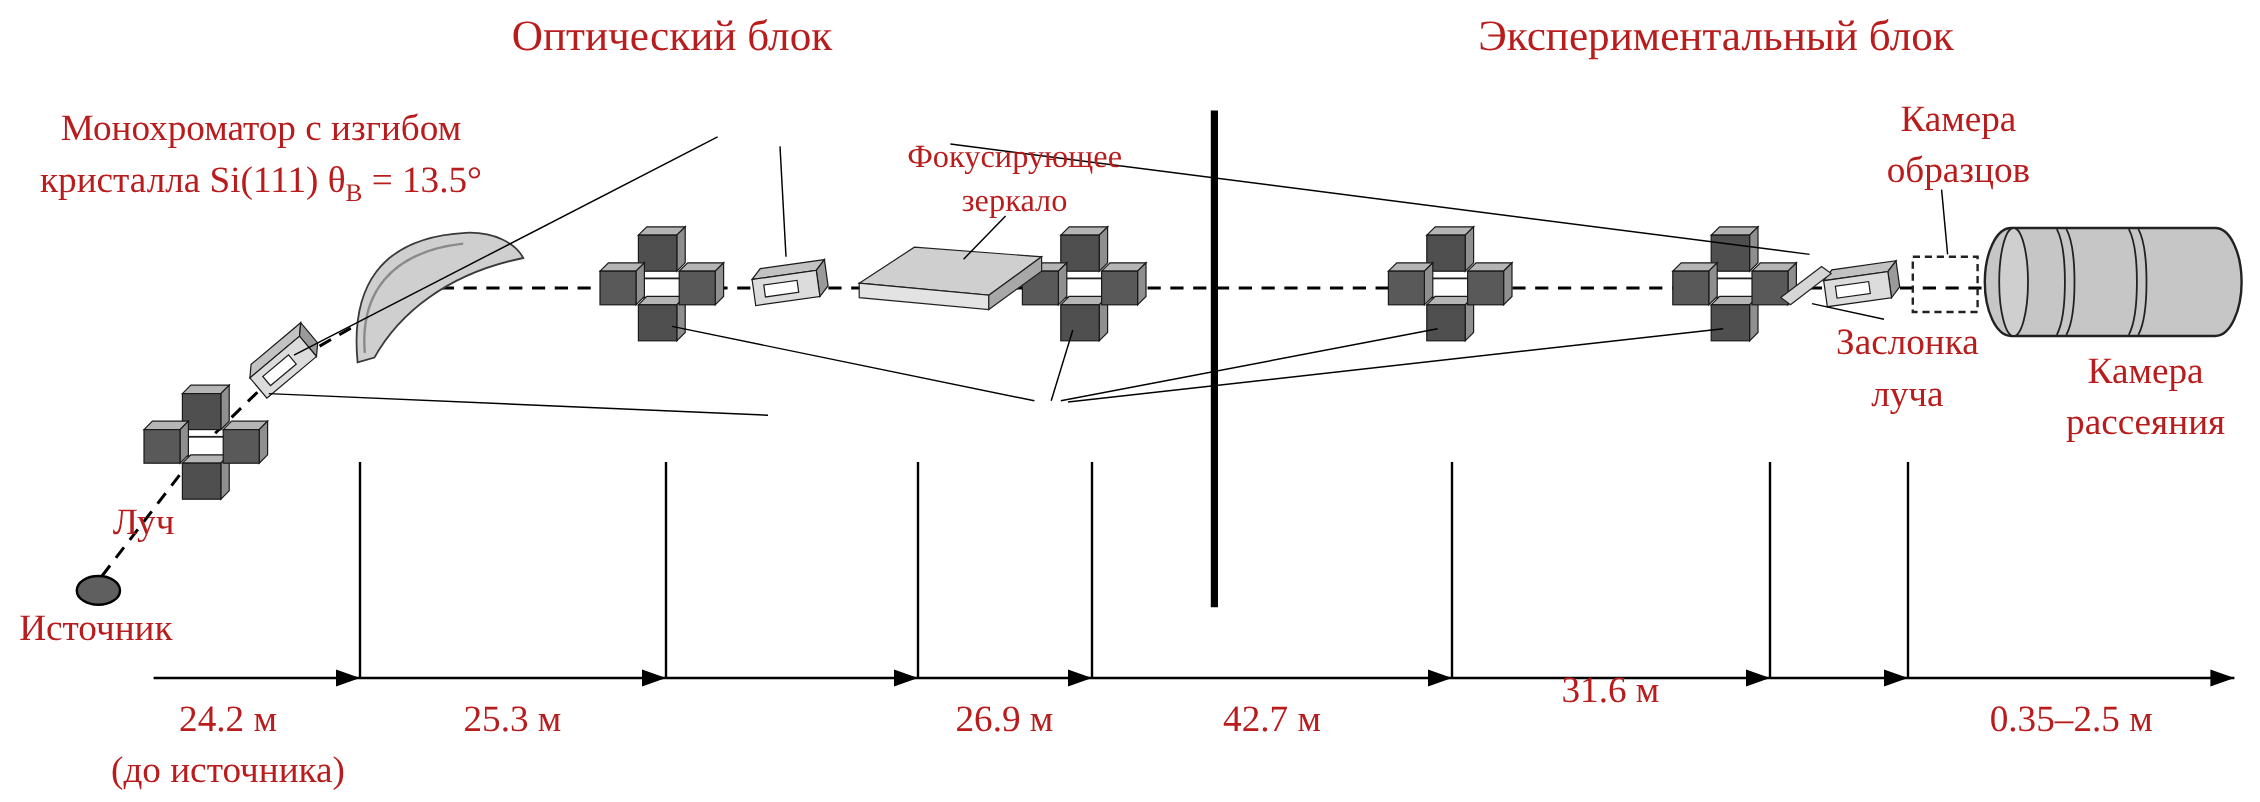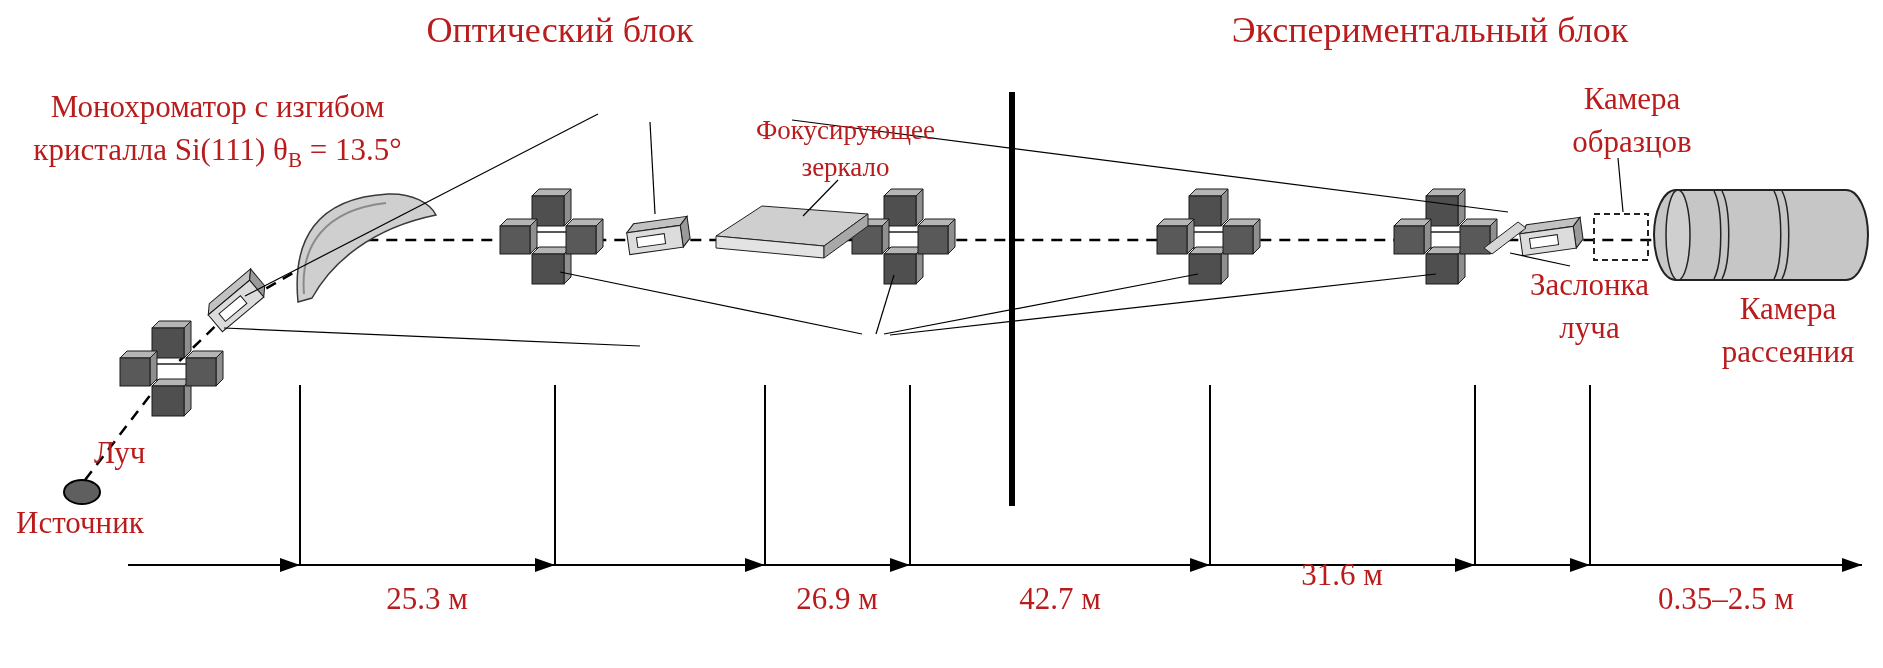--- a/index.html
+++ b/index.html
@@ -160,24 +160,28 @@
   <div class="lbl" style="left:1502px; top:264px; width:175px;">
     <span class="block">Заслонка</span>
     <span class="block">луча</span>
   </div>
 
   <div class="lbl" style="left:1688px; top:288px; width:200px;">
     <span class="block">Камера</span>
     <span class="block">рассеяния</span>
   </div>
 
-  <div class="lbl leftalign" style="left:94px; top:432px;text-align:right;">Луч</div>
+  <div class="lbl leftalign" style="left:94px; top:414px;text-align:right;">Луч</div>
 
   <div class="lbl leftalign" style="left:16px; top:502px;">Источник</div>
 
+  <div class="lbl" style="left:70px; top:578px; width:240px;">
+    <span class="block">24.2 м</span>
+    <span class="block">(до источника)</span>
+  </div>
   <div class="lbl" style="left:317px; top:578px; width:220px;">
     <span class="block">25.3 м</span>
   </div>
   <div class="lbl" style="left:727px; top:578px; width:220px;">
     <span class="block">26.9 м</span>
   </div>
   <div class="lbl" style="left:950px; top:578px; width:220px;">
     <span class="block">42.7 м</span>
   </div>
   <div class="lbl" style="left:1232px; top:554px; width:220px;">

